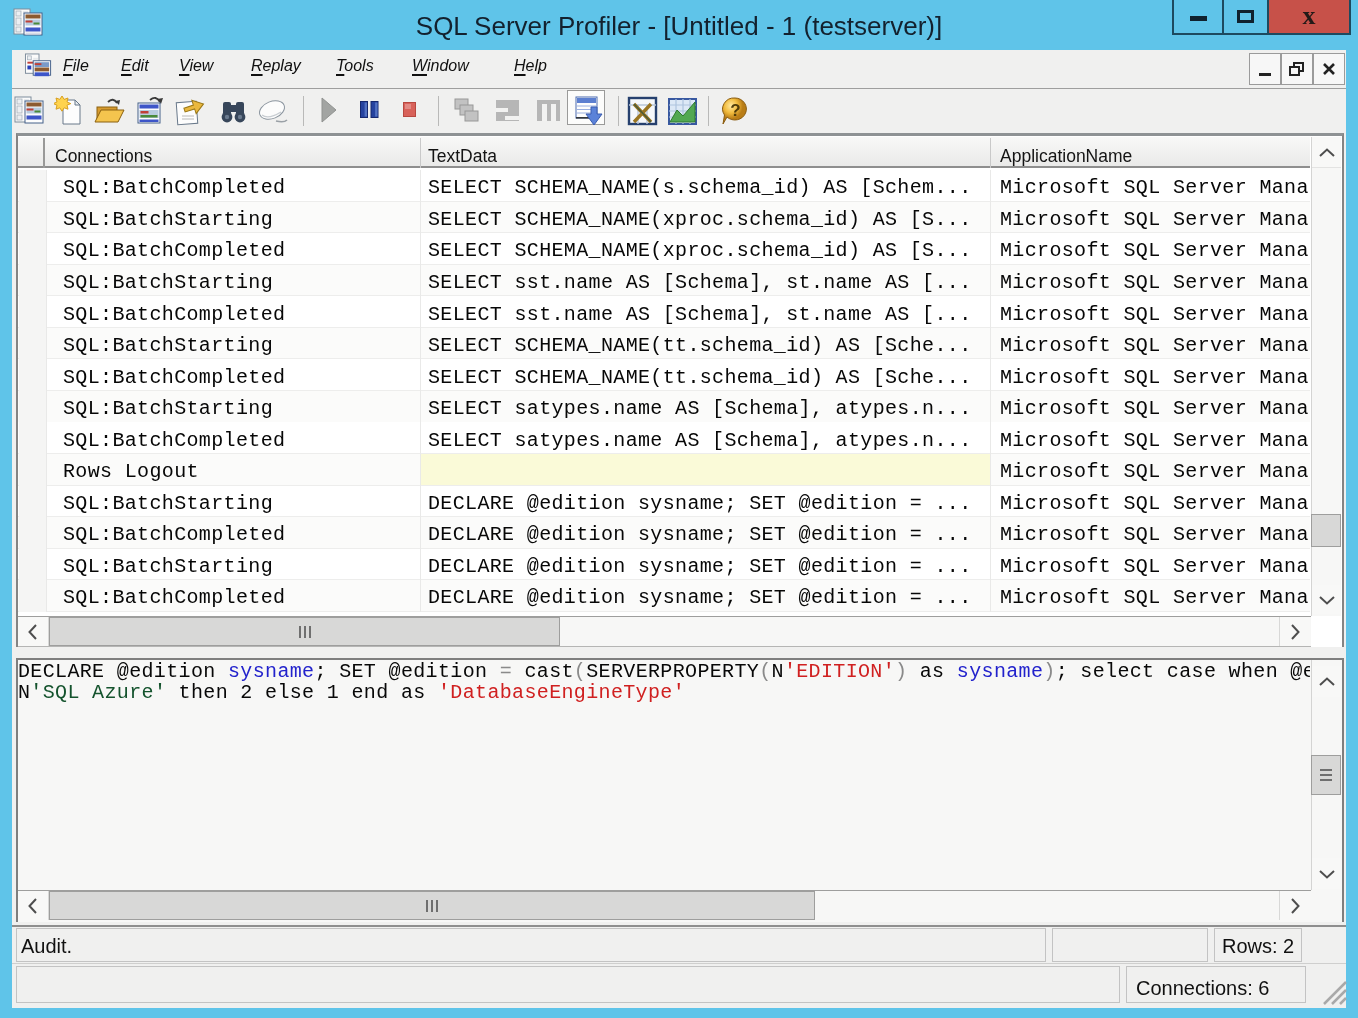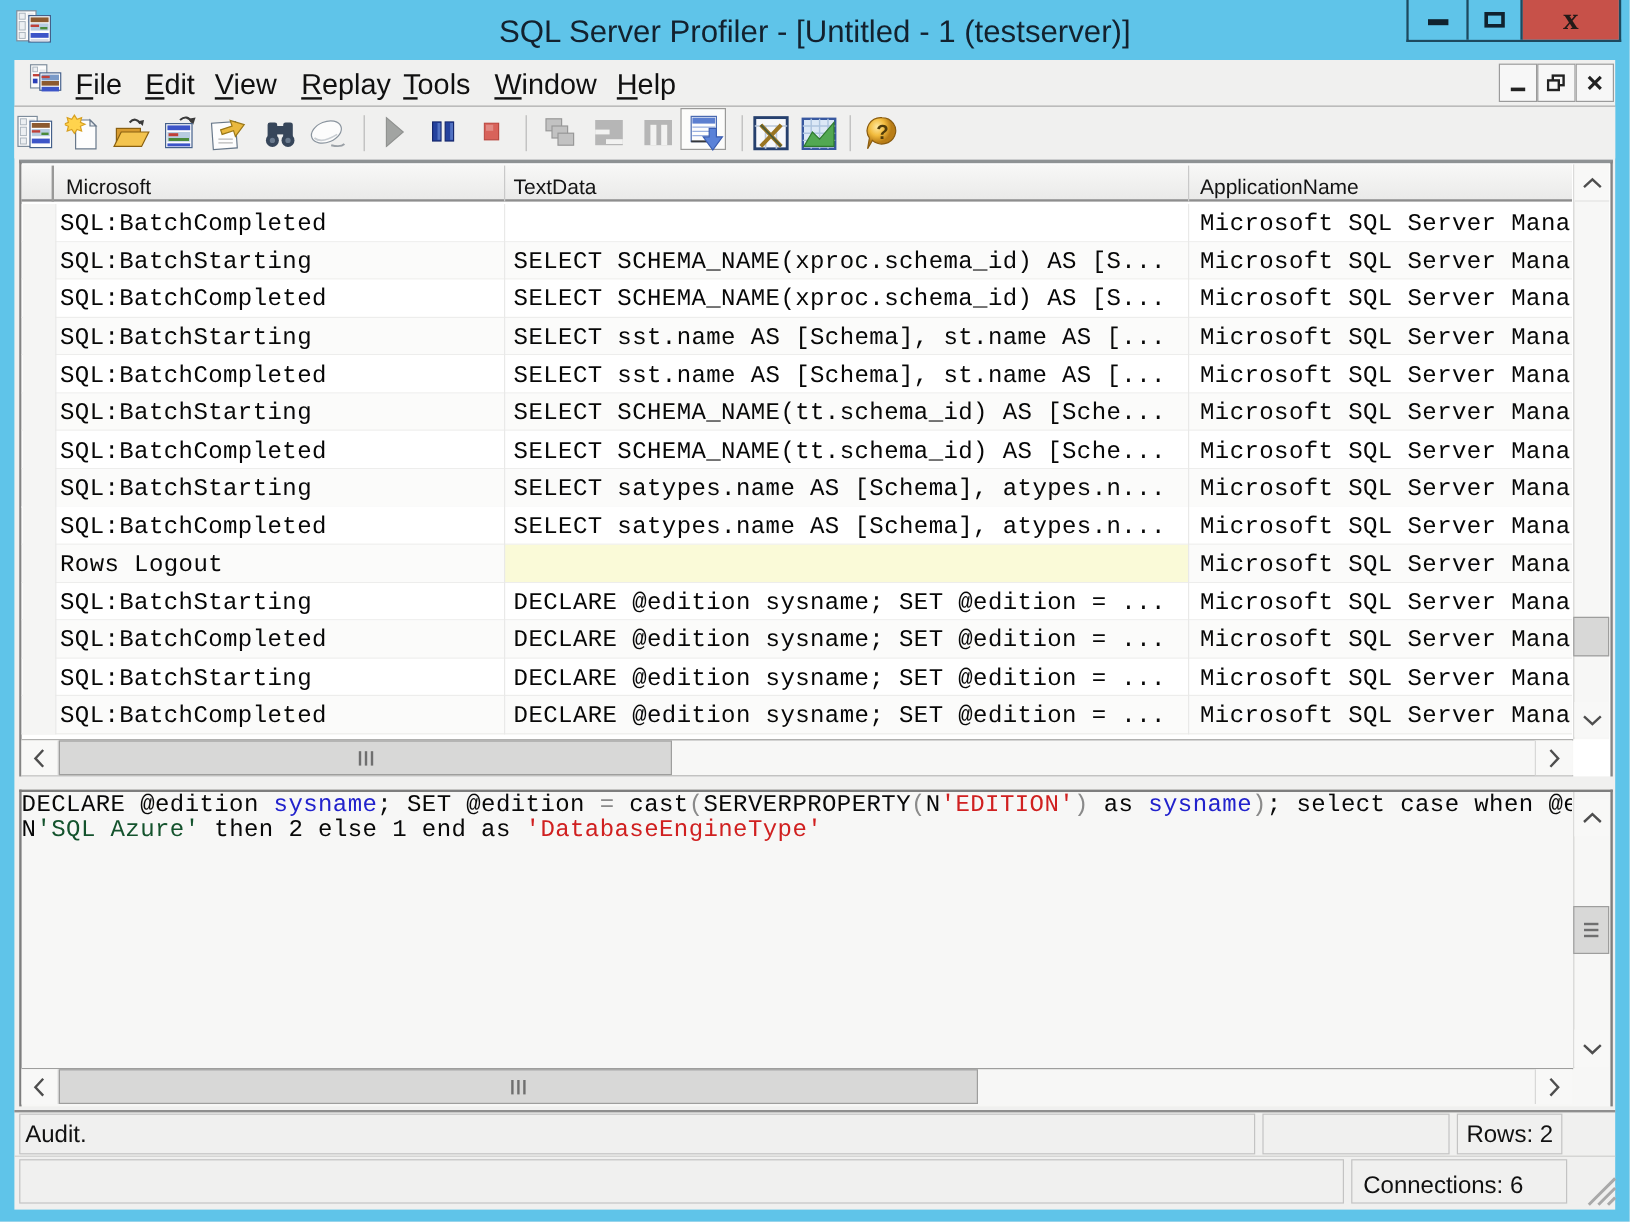--- a/index.html
+++ b/index.html
@@ -5,37 +5,37 @@
   * { margin:0; padding:0; box-sizing:border-box; }
   html,body { width:1358px; height:1018px; overflow:hidden; }
   body { background:#5fc4e9; font-family:"Liberation Sans",sans-serif; position:relative; }
   .abs { position:absolute; }
   .mono { font-family:"Liberation Mono",monospace; }
   
   #titletext { top:11px; left:0; width:1358px; text-align:center; font-size:26px; color:#13212e; }
   
   #content { left:12px; top:50px; width:1334px; height:958px; background:#f0f0ef; }
   
-  .menuitem { position:absolute; top:57px; font-size:24px; color:#101010; }
+  .menuitem { position:absolute; top:57px; font-size:16px; color:#101010;font-style:italic; }
   .menuitem u { text-decoration-thickness:1.5px; text-underline-offset:3px; }
   .mdibtn { top:53px; width:32px; height:32px; background:#f7f7f7; border:1px solid #9b9b9b; display:flex; align-items:center; justify-content:center; }
   
   .sbtn { background:#f8f8f7; display:flex; align-items:center; justify-content:center; }
   .thumb { background:#d8d8d7; border:1px solid #9e9e9d; }
   .gripv { display:flex; gap:3px; align-items:center; justify-content:center; height:100%; }
   .gripv i { display:block; width:2px; height:12px; background:#6f6f6f; }
   .griph { display:flex; flex-direction:column; gap:3px; align-items:center; justify-content:center; height:100%; }
   .griph i { display:block; height:2px; width:12px; background:#6f6f6f; }
   
   #tablewrap { left:16px; top:133px; width:1328px; height:514px; background:#ffffff; border:2px solid #848484; border-top:3px solid #8e9294; border-bottom:none; }
   .hdr { top:137px; height:31px; background:linear-gradient(#f8f8f7,#eaeae9); border-bottom:2px solid #8e8e8e; }
   .hdrtext { font-size:17.5px; color:#141414; top:146px; }
   .row { left:18px; width:1292px; height:31.7px; }
   .cell { position:absolute; top:calc(50% + 2px); transform:translateY(-50%); white-space:pre; font-family:"Liberation Mono",monospace; font-size:20px; letter-spacing:0.35px; color:#070707; }
-  .c1 { left:32px; }
+  .c1 { left:45px; }
   .c2 { left:410px; }
   .c3 { left:982px; }
   .colline { top:138px; width:1px; background:#c9c9c9; height:30px; }
   .gridv { top:170px; height:442px; width:1px; background:#e9e9e8; z-index:5; }
   
   .sbox { border:1px solid #c3c3c3; background:#f0f0ef; }
   .stext { font-size:20px; color:#111; }
 </style>
 </head>
 <body>
@@ -219,32 +219,33 @@
           <stop offset="0.55" stop-color="#f2bc3e"></stop>
           <stop offset="1" stop-color="#b97d16"></stop>
         </radialGradient>
       </defs>
 <path d="M15 2 a11.5 11 0 1 1 -8 19 l-4 7 1.5 -9 a11.5 11 0 0 1 10.5 -17 z" fill="url(#hg)" stroke="#8a5c10"></path>
 <text x="15.5" y="19.5" font-family="Liberation Sans" font-size="17" font-weight="bold" fill="#503c0a" text-anchor="middle">?</text>
 </svg></div>
 
 <div class="abs" id="tablewrap"></div>
 <div class="abs hdr" style="left:18px;width:1292px;"></div>
-<span class="abs hdrtext" style="left:55px;">Microsoft</span>
+<span class="abs hdrtext" style="left:55px;">Connections</span>
 <span class="abs hdrtext" style="left:428px;">TextData</span>
 <span class="abs hdrtext" style="left:1000px;">ApplicationName</span>
 <div class="abs colline" style="left:43px;width:2px;background:#999998;"></div>
 <div class="abs colline" style="left:420px;"></div>
 <div class="abs colline" style="left:990px;"></div>
 <div class="abs gridv" style="left:46px;"></div>
 <div class="abs gridv" style="left:420px;"></div>
 <div class="abs gridv" style="left:990px;"></div>
 <div id="rows">
 <div class="abs row" style="top:170.00px;background:#ffffff;border-bottom:1px solid #ededec;">
       <span class="cell c1">SQL:BatchCompleted</span>
+      <span class="cell c2">SELECT SCHEMA_NAME(s.schema_id) AS [Schem...</span>
       <span class="cell c3">Microsoft SQL Server Mana</span>
     </div>
 <div class="abs row" style="top:201.55px;background:#fbfbfa;border-bottom:1px solid #ededec;">
       <span class="cell c1">SQL:BatchStarting</span>
       <span class="cell c2">SELECT SCHEMA_NAME(xproc.schema_id) AS [S...</span>
       <span class="cell c3">Microsoft SQL Server Mana</span>
     </div>
 <div class="abs row" style="top:233.10px;background:#ffffff;border-bottom:1px solid #ededec;">
       <span class="cell c1">SQL:BatchCompleted</span>
       <span class="cell c2">SELECT SCHEMA_NAME(xproc.schema_id) AS [S...</span>

